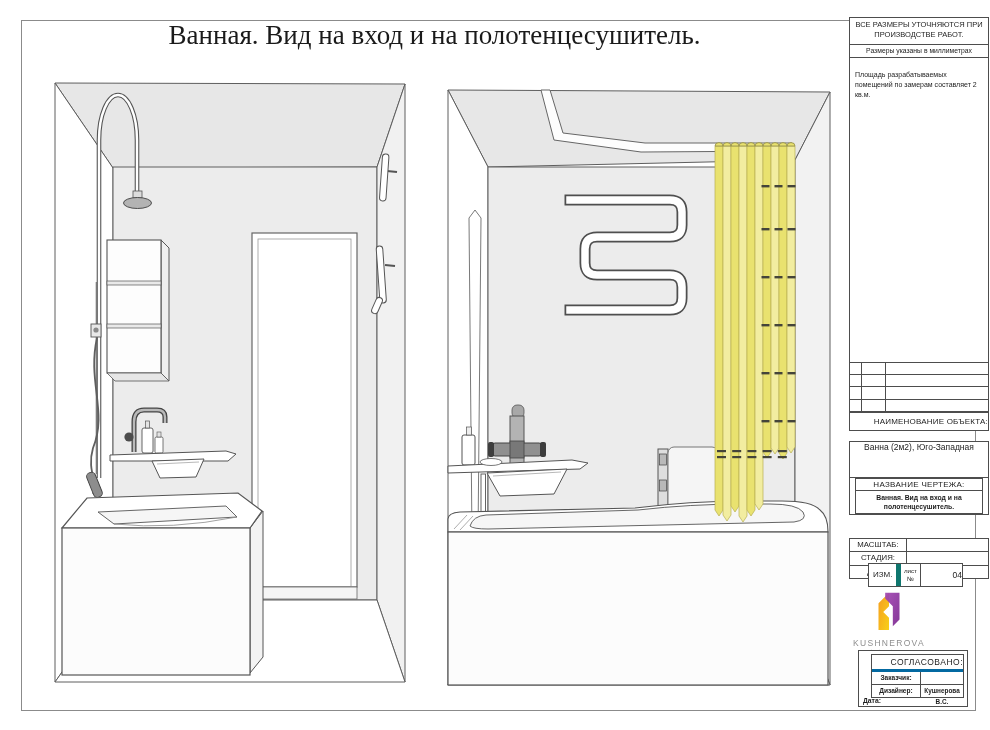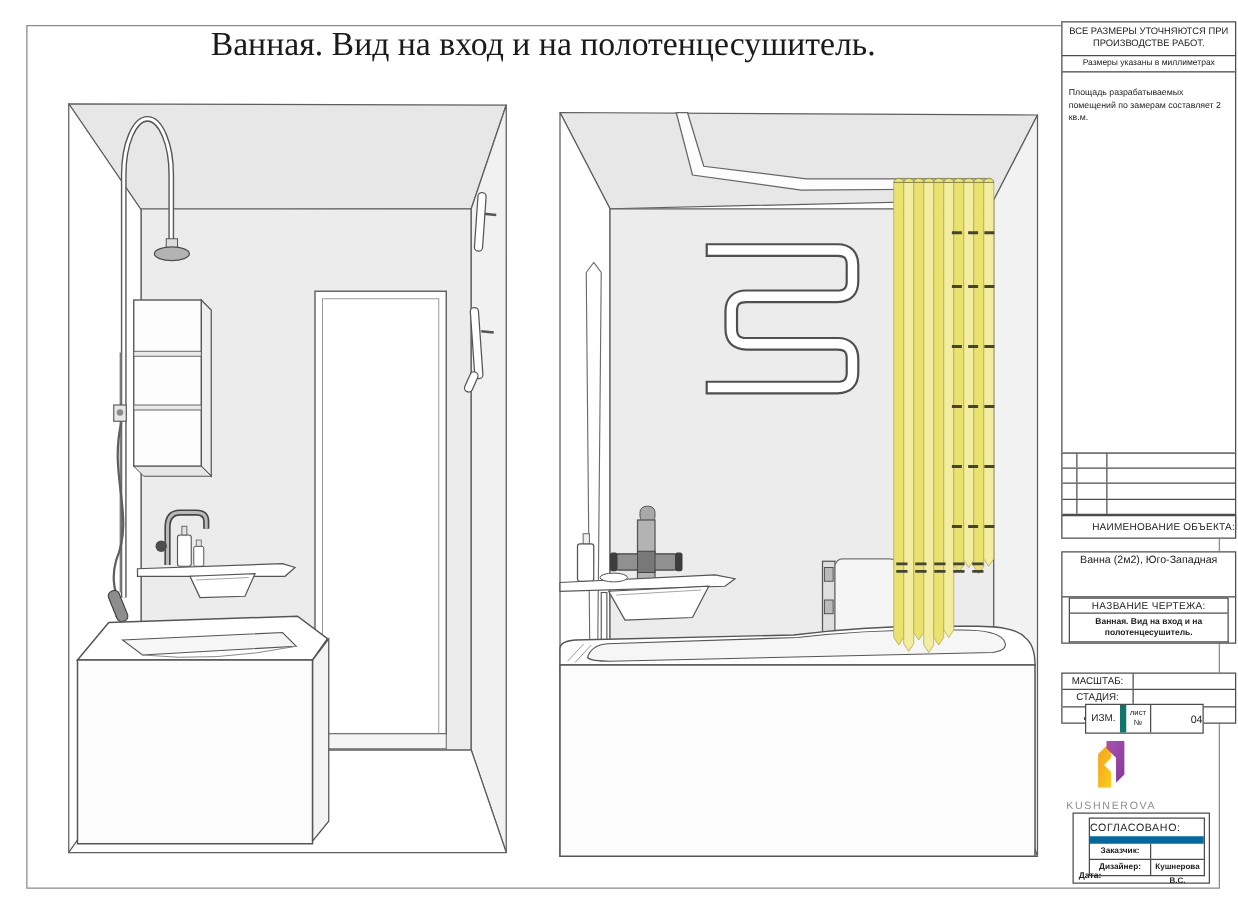--- a/index.html
+++ b/index.html
@@ -46,21 +46,21 @@
   .msdv{flex:1;}
   .izm{left:868px;top:563px;width:95px;height:24px;display:flex;}
   .izm-c1{width:42px;border-right:5px solid #0f766e;font-size:8px;padding-left:4px;line-height:22px;box-sizing:border-box;}
   .izm-c2{width:27px;border-right:1px solid #4d4d4d;font-size:6.2px;text-align:center;line-height:1.3;padding-top:3px;box-sizing:border-box;}
   .izm-c3{flex:1;text-align:center;font-size:8.5px;line-height:22px;margin-left:32px;}
   .logo{position:absolute;left:853px;top:590px;width:72px;text-align:center;background:transparent;}
   .brand{font-size:8.5px;letter-spacing:1.3px;color:#8e8e8e;margin-top:2px;}
   .tagline{font-size:4.5px;letter-spacing:2.2px;color:#bdbdbd;margin-top:1px;}
   .approve{position:absolute;left:858px;top:650px;width:110px;height:57px;border:1px solid #4d4d4d;box-sizing:border-box;background:#fff;}
   .ap-inner{position:absolute;left:12px;top:3px;width:93px;border:1px solid #4d4d4d;box-sizing:border-box;}
-  .ap-h{text-align:left;font-size:8.5px;padding:2px 0;border-bottom:6px solid #0369a1;letter-spacing:0.5px;}
+  .ap-h{text-align:right;font-size:8.5px;padding:2px 0;border-bottom:3px solid #0369a1;letter-spacing:0.5px;}
   .ap-row{display:flex;border-bottom:1px solid #4d4d4d;height:12px;}
   .ap-row:last-child{border-bottom:none;}
   .ap-l{width:48px;border-right:1px solid #4d4d4d;font-size:6.6px;font-weight:bold;text-align:center;line-height:11px;}
   .ap-v{flex:1;font-size:6.4px;font-weight:bold;text-align:center;line-height:11px;}
   .ap-date{position:absolute;left:4px;bottom:2px;font-size:6.8px;font-weight:bold;}
 </style>
 </head>
 <body>
 
 <div>

